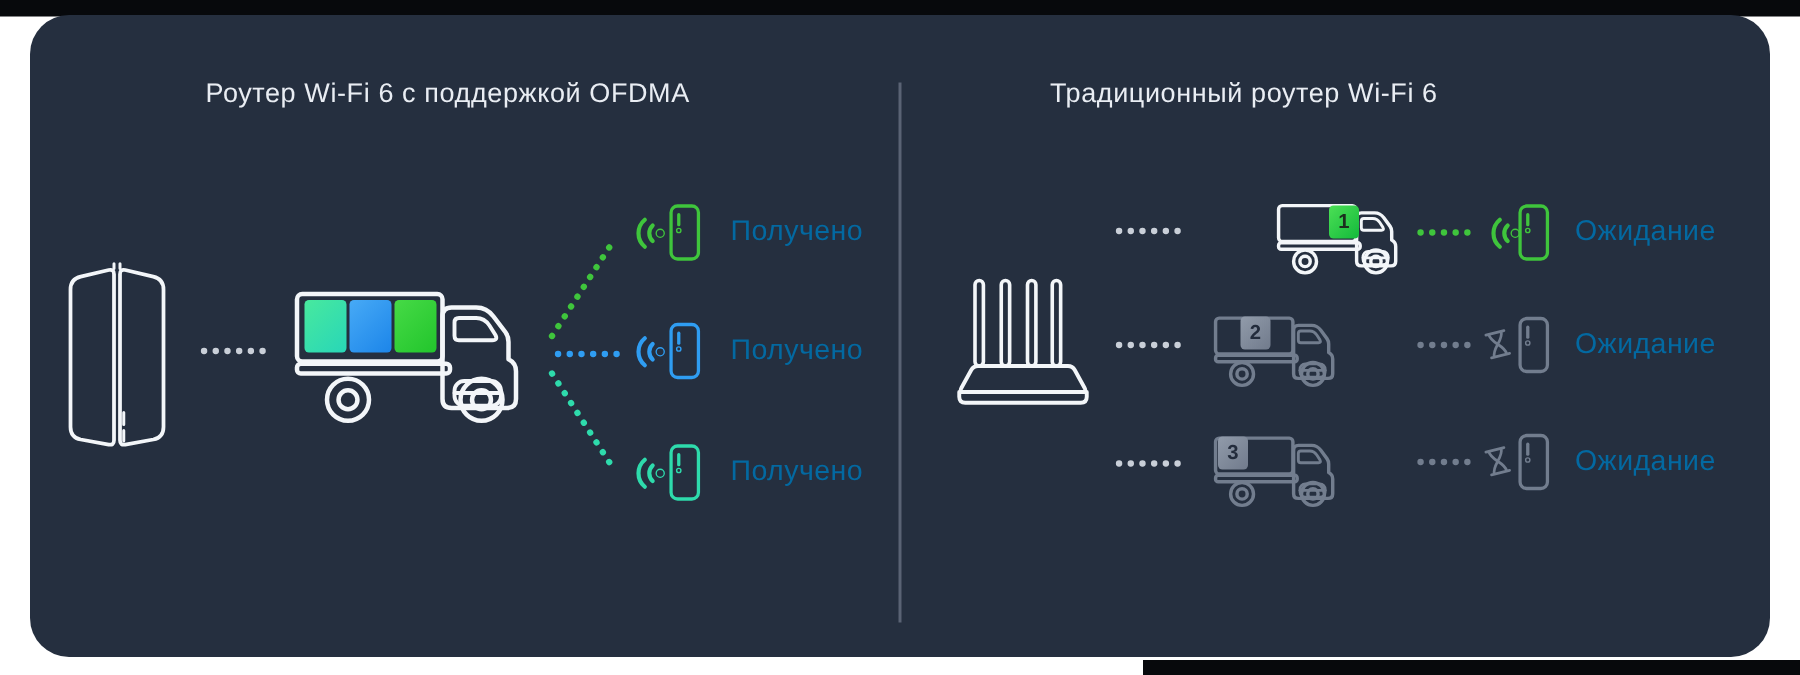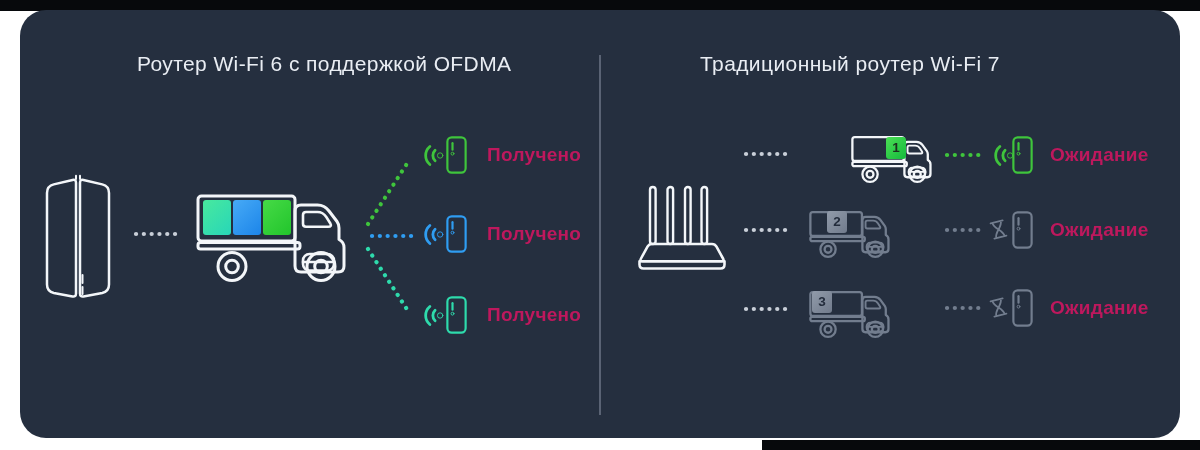--- a/index.html
+++ b/index.html
@@ -3,22 +3,22 @@
 <meta charset="utf-8">
 <style>
   html,body{margin:0;padding:0;}
   body{width:1200px;height:450px;position:relative;background:#ffffff;
        font-family:"Liberation Sans",sans-serif;overflow:hidden;}
   .abs{position:absolute;}
   .topbar{left:0;top:0;width:1200px;height:11px;background:#07090c;}
   .botbar{left:762px;top:440px;width:438px;height:10px;background:#07090c;}
   .panel{left:20px;top:10px;width:1160px;height:428px;background:#252f3f;border-radius:26px;}
   .divider{left:599px;top:55px;width:2px;height:360px;background:#5a6374;}
-  .title{font-size:21px;font-weight:500;color:#e9edf3;letter-spacing:.4px;white-space:nowrap;}
-  .row-label{font-size:19px;font-weight:700;color:#be185d;letter-spacing:.3px;white-space:nowrap;}
+  .title{font-size:18px;font-weight:500;color:#e9edf3;letter-spacing:.4px;white-space:nowrap;}
+  .row-label{font-size:19px;font-weight:400;color:#0369a1;letter-spacing:.3px;white-space:nowrap;}
   svg{display:block;overflow:visible;}
   svg *{fill:none;stroke:currentColor;stroke-linecap:round;stroke-linejoin:round;}
   .c-white{color:#f3f6f9;}
   .c-gray{color:#727d8e;}
   .c-green{color:#3fc53c;}
   .c-blue{color:#2f9df2;}
   .c-teal{color:#2edbac;}
   .c-dots{color:#c9cfd8;}
   .dotline{stroke-width:4.2;stroke-dasharray:0.1 7.7;}
   .block{position:absolute;border-radius:3px;display:flex;align-items:center;justify-content:center;
@@ -33,21 +33,21 @@
 </style>
 </head>
 <body>
 
 <div class="abs topbar"></div>
 <div class="abs botbar"></div>
 <div class="abs panel"></div>
 <div class="abs divider"></div>
 
 <div class="abs title" style="left:137px;top:52px;">Роутер Wi-Fi 6 с поддержкой OFDMA</div>
-<div class="abs title" style="left:700px;top:52px;">Традиционный роутер Wi-Fi 7</div>
+<div class="abs title" style="left:700px;top:52px;">Традиционный роутер Wi-Fi 6</div>
 
 <svg class="abs" style="left:0;top:0;" width="1200" height="450" viewBox="0 0 1200 450">
   <line class="dotline c-dots" x1="136" y1="234" x2="176" y2="234"></line>
   <line class="dotline c-green" x1="368" y1="224" x2="410" y2="159"></line>
   <line class="dotline c-blue" x1="372" y1="236" x2="414" y2="236"></line>
   <line class="dotline c-teal" x1="368" y1="249" x2="410" y2="314"></line>
   <line class="dotline c-dots" x1="746" y1="154" x2="788" y2="154"></line>
   <line class="dotline c-dots" x1="746" y1="230" x2="788" y2="230"></line>
   <line class="dotline c-dots" x1="746" y1="309" x2="788" y2="309"></line>
   <line class="dotline c-green" x1="947" y1="155" x2="984" y2="155"></line>

